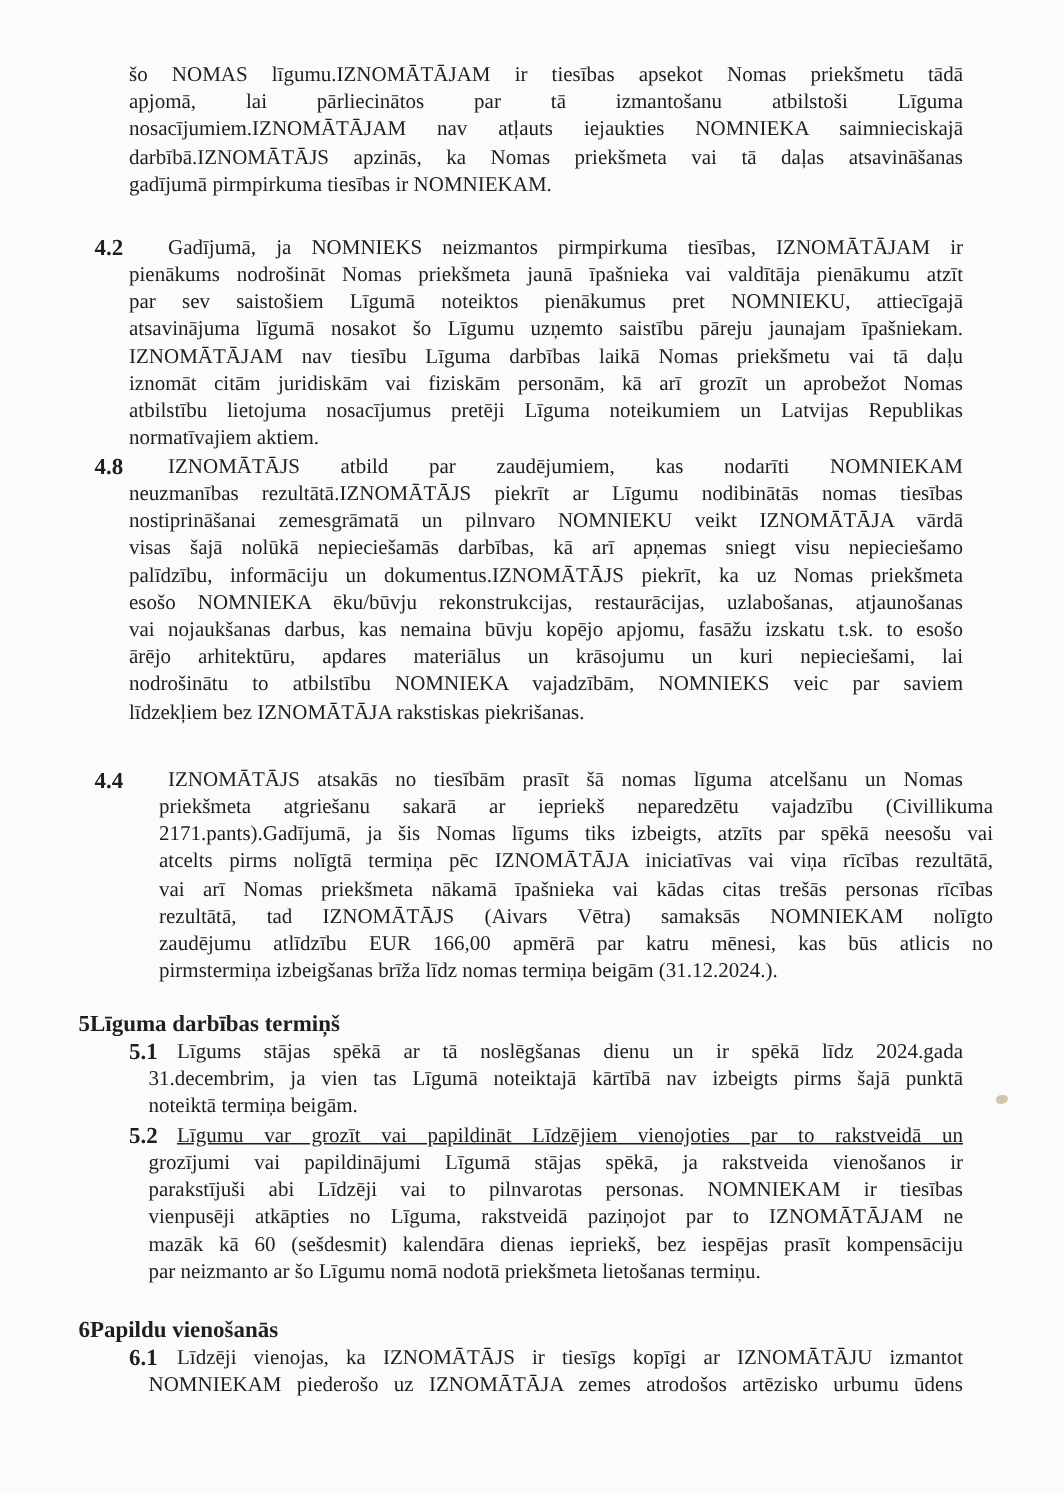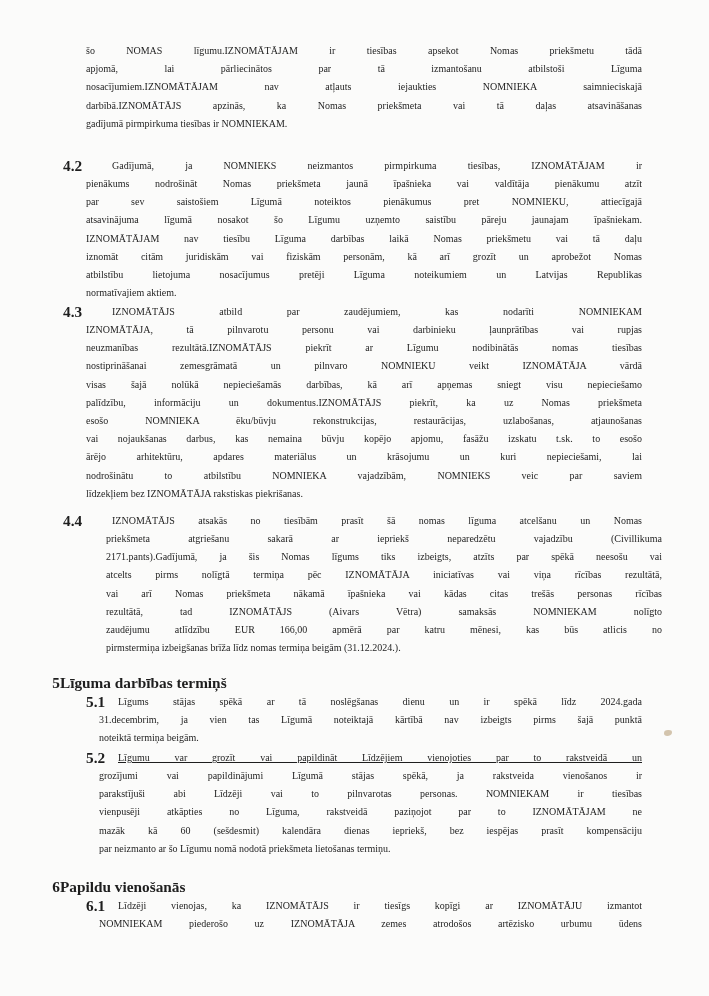--- a/index.html
+++ b/index.html
@@ -6,21 +6,21 @@
   body {
     width: 709px; height: 996px; overflow: hidden;
     background: #fbfbfa;
     font-family: "Liberation Serif", serif;
     color: #1e1e1e;
     position: relative;
   }
   .page { position: absolute; left: 0; top: 0; width: 709px; height: 996px; }
   .para {
     position: absolute;
-    font-size: 10px;
+    font-size: 14px;
     line-height: 18.2px;
     text-align: justify;
     text-align-last: left;
   }
   .para .line { display: block; text-align: justify; text-align-last: justify; white-space: nowrap; }
   .para .line.last { text-align-last: left; }
   .num {
     position: absolute;
     font-weight: bold;
     font-size: 15.3px;
@@ -60,26 +60,25 @@
   <div class="para" style="left:86px; top:175px; width:556px;">
     <span class="line">pienākums nodrošināt Nomas priekšmeta jaunā īpašnieka vai valdītāja pienākumu atzīt</span>
     <span class="line">par sev saistošiem Līgumā noteiktos pienākumus pret NOMNIEKU, attiecīgajā</span>
     <span class="line">atsavinājuma līgumā nosakot šo Līgumu uzņemto saistību pāreju jaunajam īpašniekam.</span>
     <span class="line">IZNOMĀTĀJAM nav tiesību Līguma darbības laikā Nomas priekšmetu vai tā daļu</span>
     <span class="line">iznomāt citām juridiskām vai fiziskām personām, kā arī grozīt un aprobežot Nomas</span>
     <span class="line">atbilstību lietojuma nosacījumus pretēji Līguma noteikumiem un Latvijas Republikas</span>
     <span class="line last">normatīvajiem aktiem.</span>
   </div>
 
-  <span class="num" style="left:63px; top:303px;">4.3</span>
+  <span class="num" style="left:63px; top:303px;">4.8</span>
   <div class="para" style="left:112px; top:303px; width:530px;">
     <span class="line">IZNOMĀTĀJS atbild par zaudējumiem, kas nodarīti NOMNIEKAM</span>
   </div>
   <div class="para" style="left:86px; top:321px; width:556px;">
-    <span class="line">IZNOMĀTĀJA, tā pilnvarotu personu vai darbinieku ļaunprātības vai rupjas</span>
     <span class="line">neuzmanības rezultātā.IZNOMĀTĀJS piekrīt ar Līgumu nodibinātās nomas tiesības</span>
     <span class="line">nostiprināšanai zemesgrāmatā un pilnvaro NOMNIEKU veikt IZNOMĀTĀJA vārdā</span>
     <span class="line">visas šajā nolūkā nepieciešamās darbības, kā arī apņemas sniegt visu nepieciešamo</span>
     <span class="line">palīdzību, informāciju un dokumentus.IZNOMĀTĀJS piekrīt, ka uz Nomas priekšmeta</span>
     <span class="line">esošo NOMNIEKA ēku/būvju rekonstrukcijas, restaurācijas, uzlabošanas, atjaunošanas</span>
     <span class="line">vai nojaukšanas darbus, kas nemaina būvju kopējo apjomu, fasāžu izskatu t.sk. to esošo</span>
     <span class="line">ārējo arhitektūru, apdares materiālus un krāsojumu un  kuri nepieciešami, lai</span>
     <span class="line">nodrošinātu to atbilstību NOMNIEKA vajadzībām, NOMNIEKS veic par saviem</span>
     <span class="line last">līdzekļiem bez IZNOMĀTĀJA rakstiskas piekrišanas.</span>
   </div>

